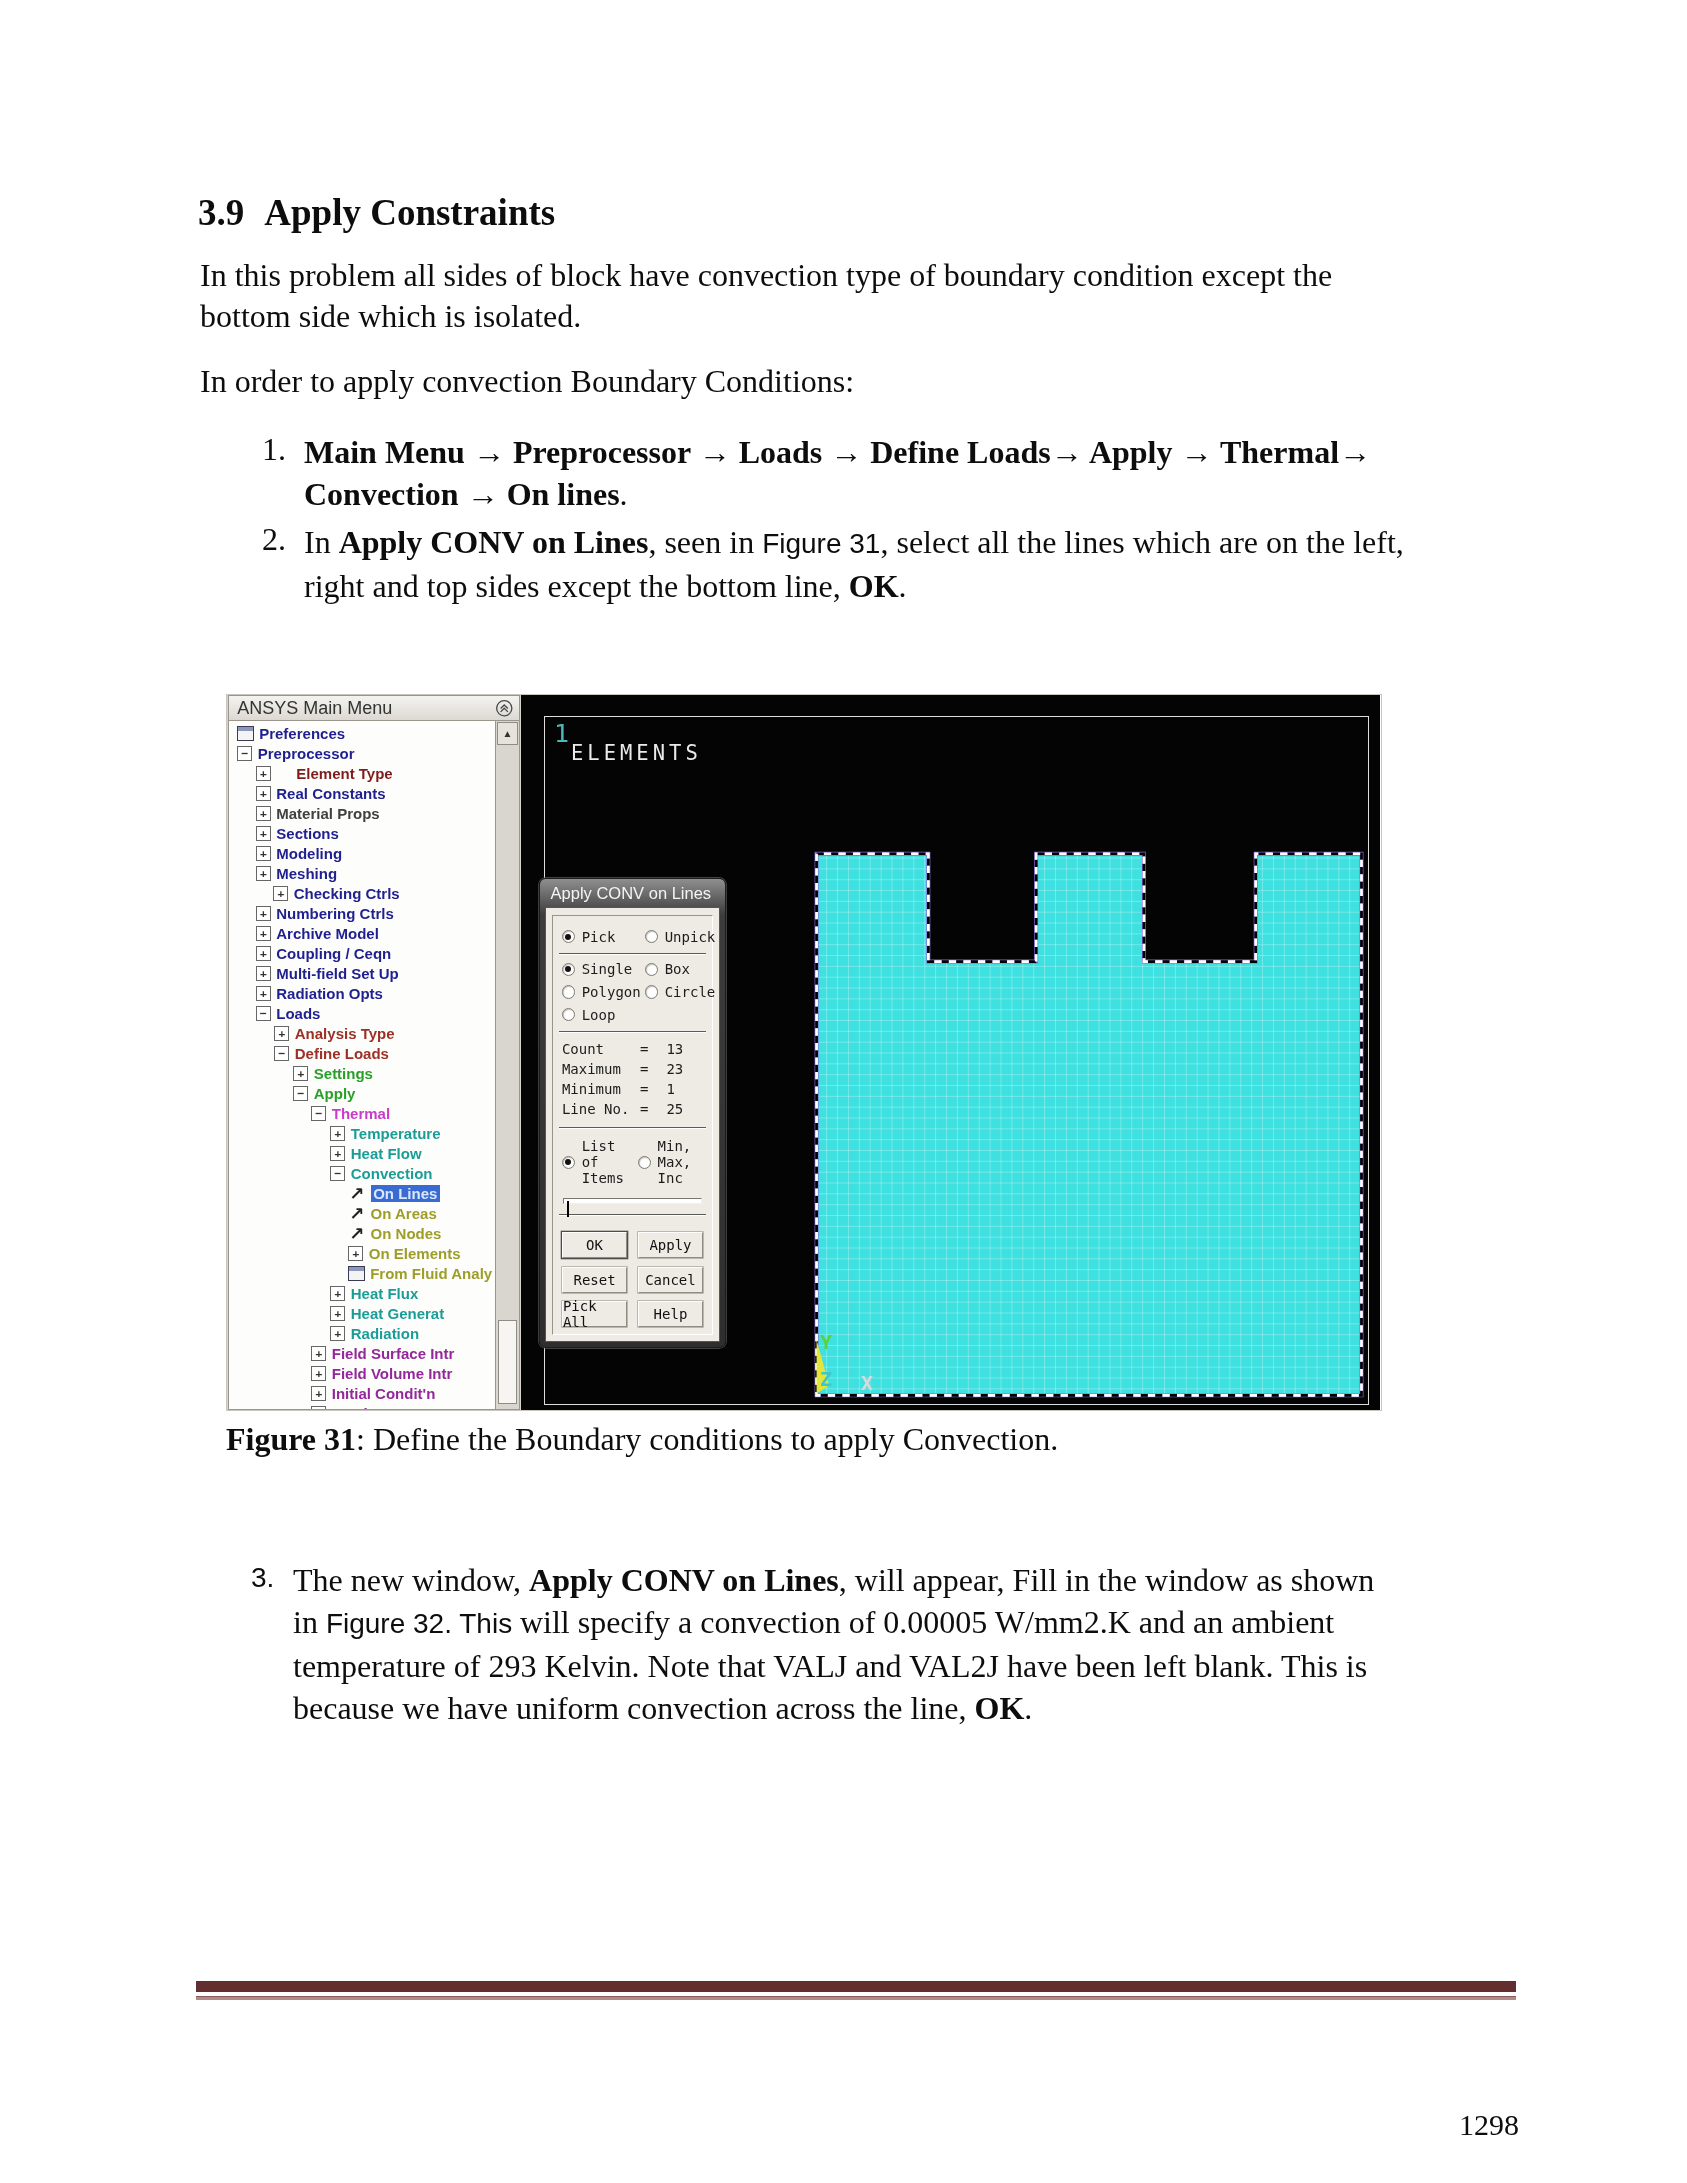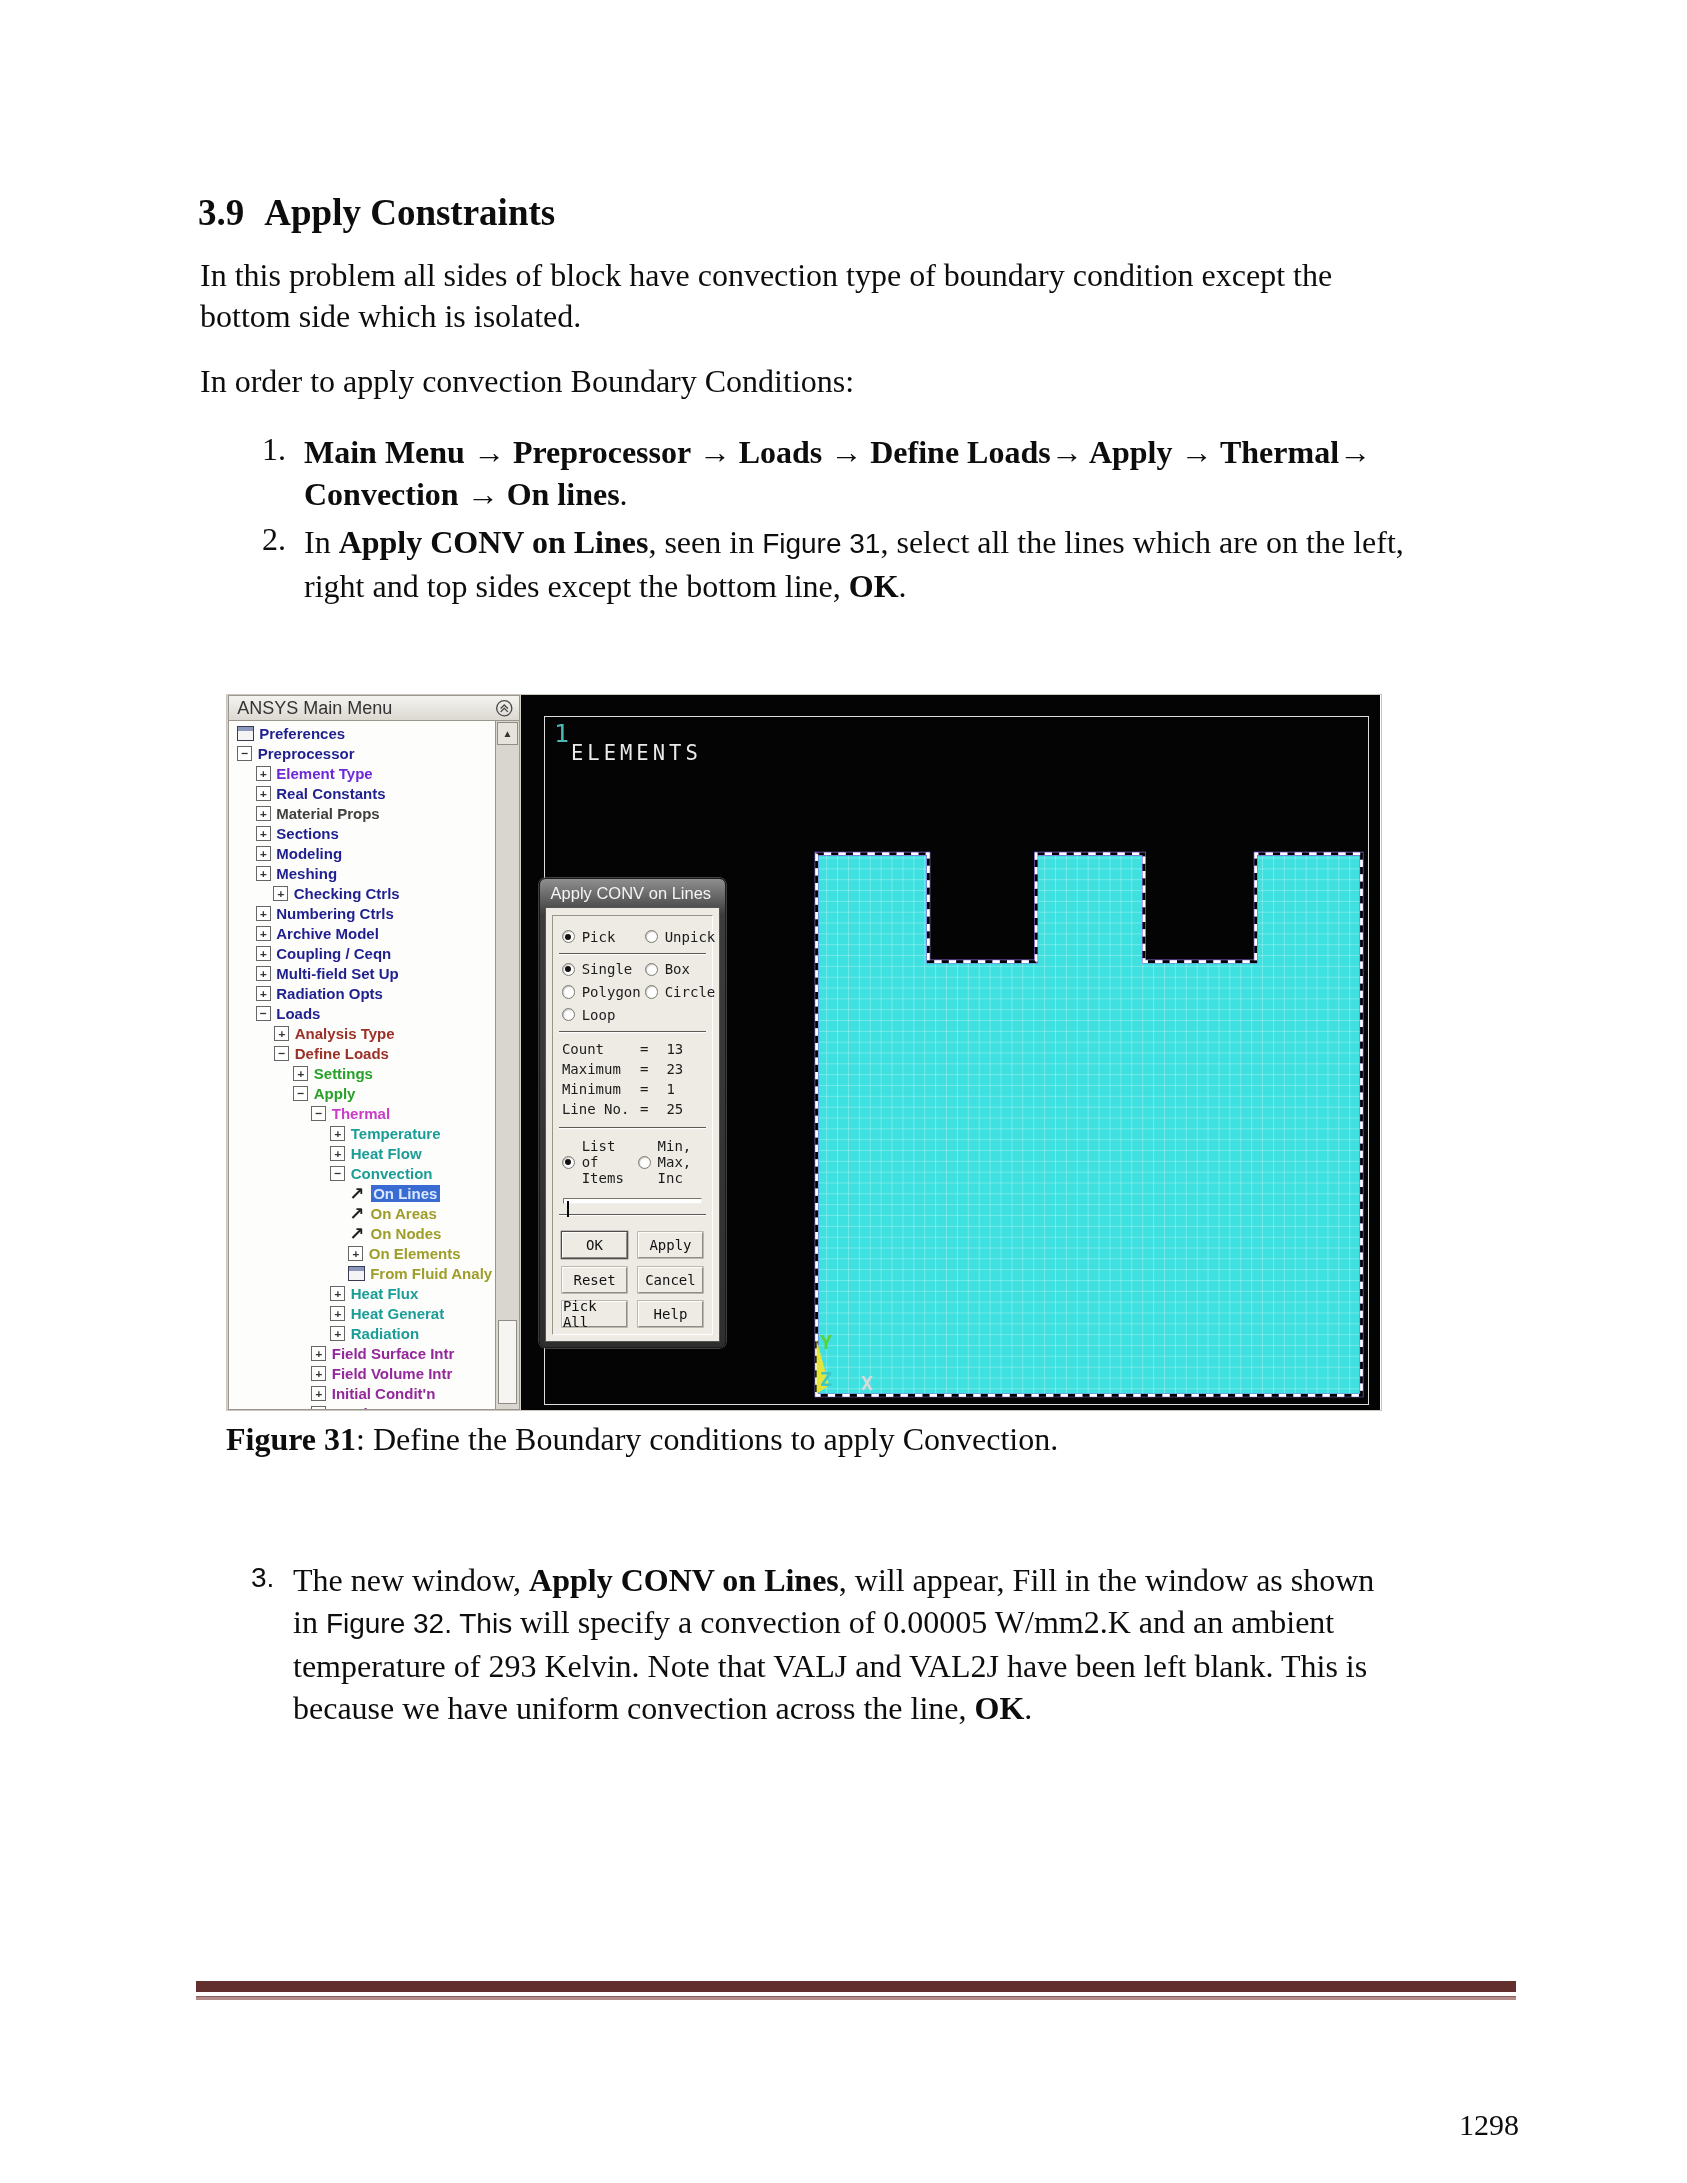--- a/index.html
+++ b/index.html
@@ -160,21 +160,21 @@
             <div class="trow" data-level="0" style="color: rgb(31, 31, 143);">
               <span class="ticon" data-icon="window"></span>
               <span class="tlabel">Preferences</span>
             </div>
 
             <div class="trow" data-level="0" style="color: rgb(31, 31, 143);">
               <span class="ticon" data-icon="minus"></span>
               <span class="tlabel">Preprocessor</span>
             </div>
 
-            <div class="trow" data-level="1" style="color: #6d28d9;">
+            <div class="trow" data-level="1" style="color: #7f1d1d; gap: 20px;">
               <span class="ticon" data-icon="plus"></span>
               <span class="tlabel">Element Type</span>
             </div>
 
             <div class="trow" data-level="1" style="color: rgb(31, 31, 143);">
               <span class="ticon" data-icon="plus"></span>
               <span class="tlabel">Real Constants</span>
             </div>
 
             <div class="trow" data-level="1" style="color: #404040;">

